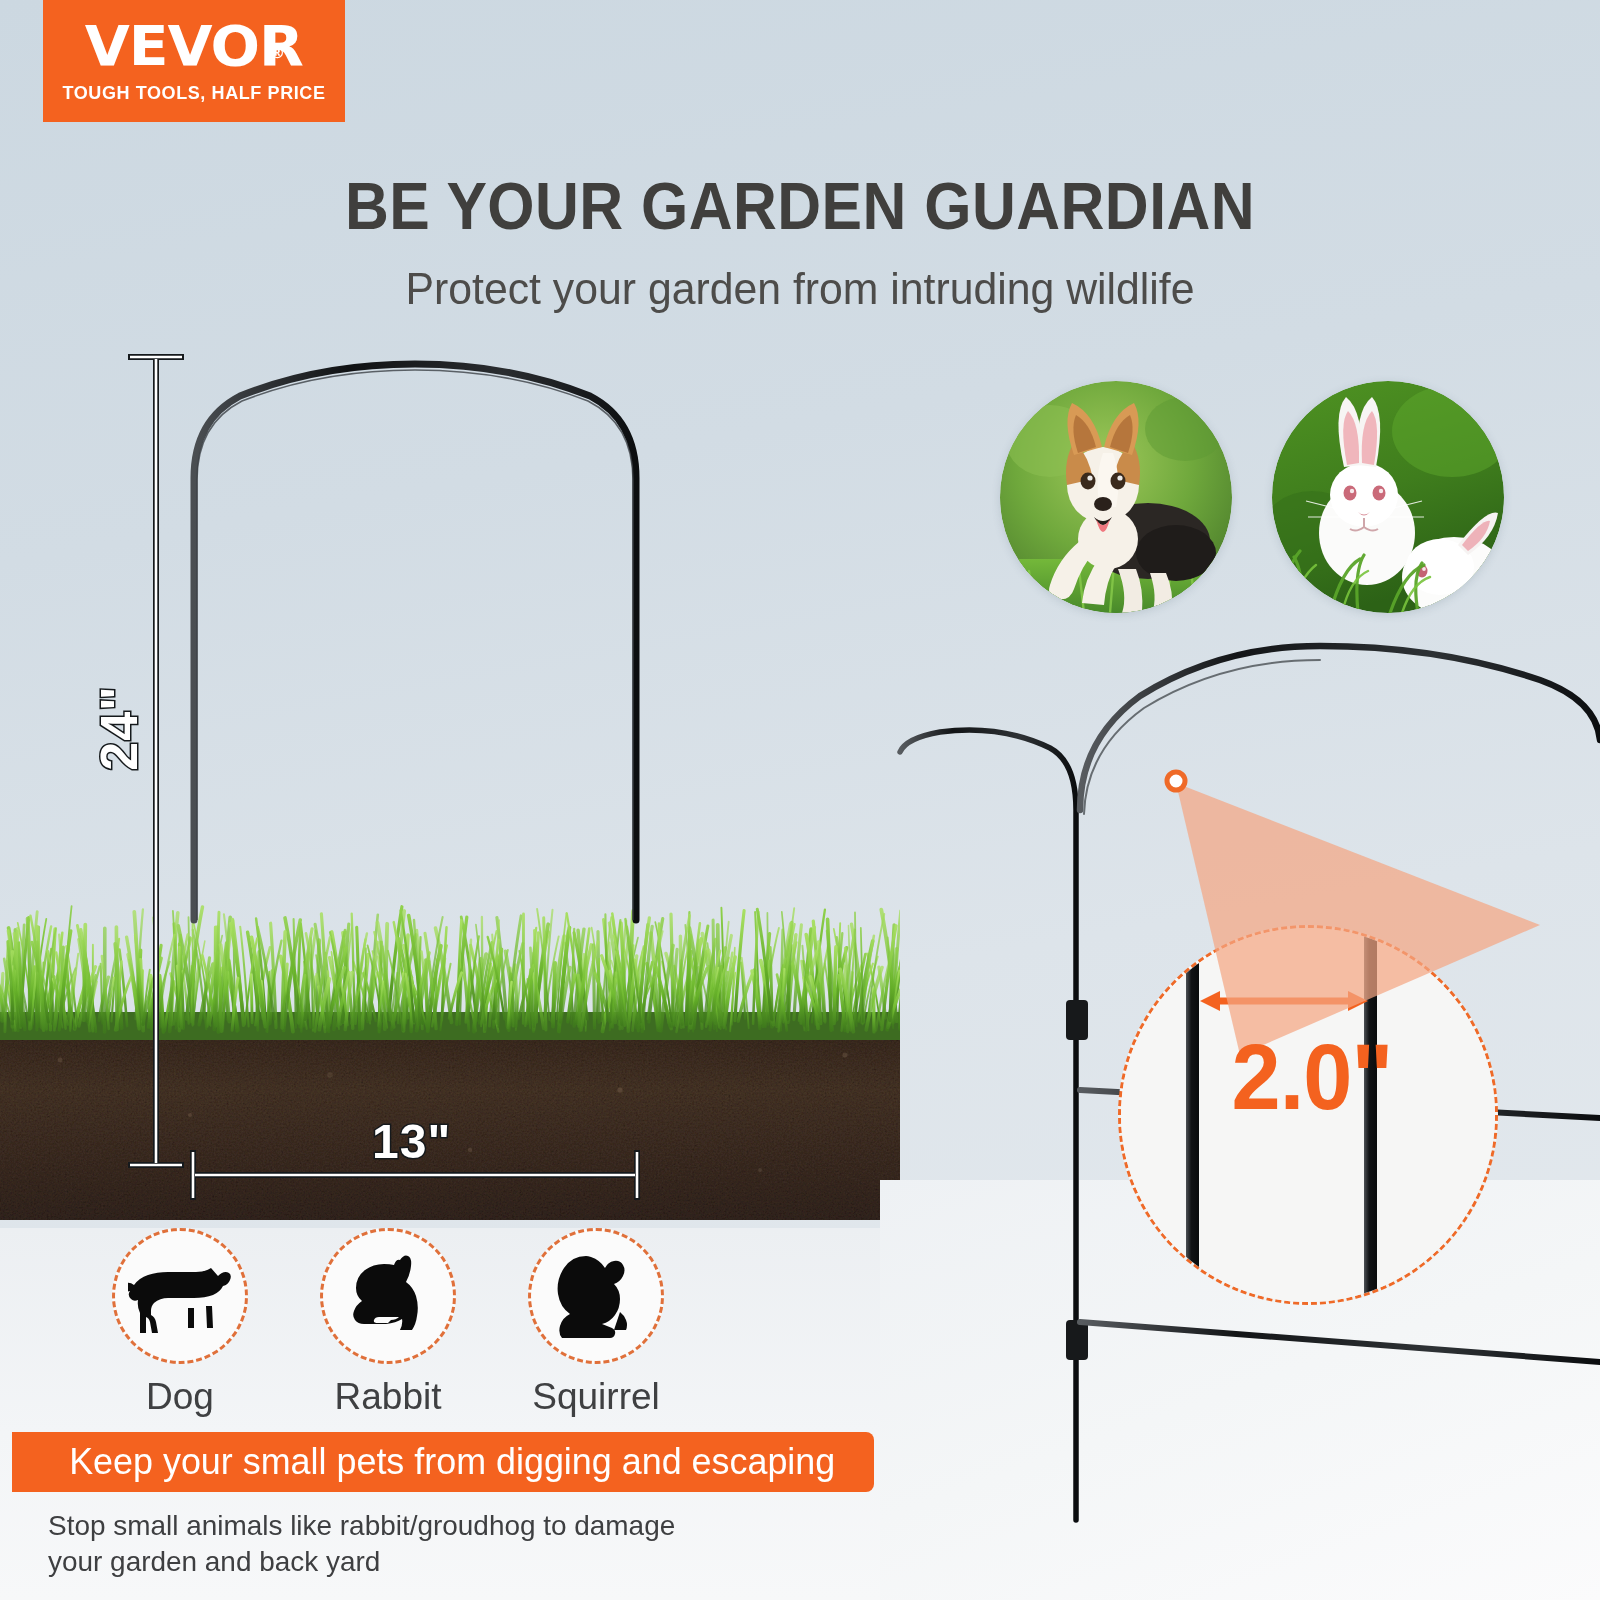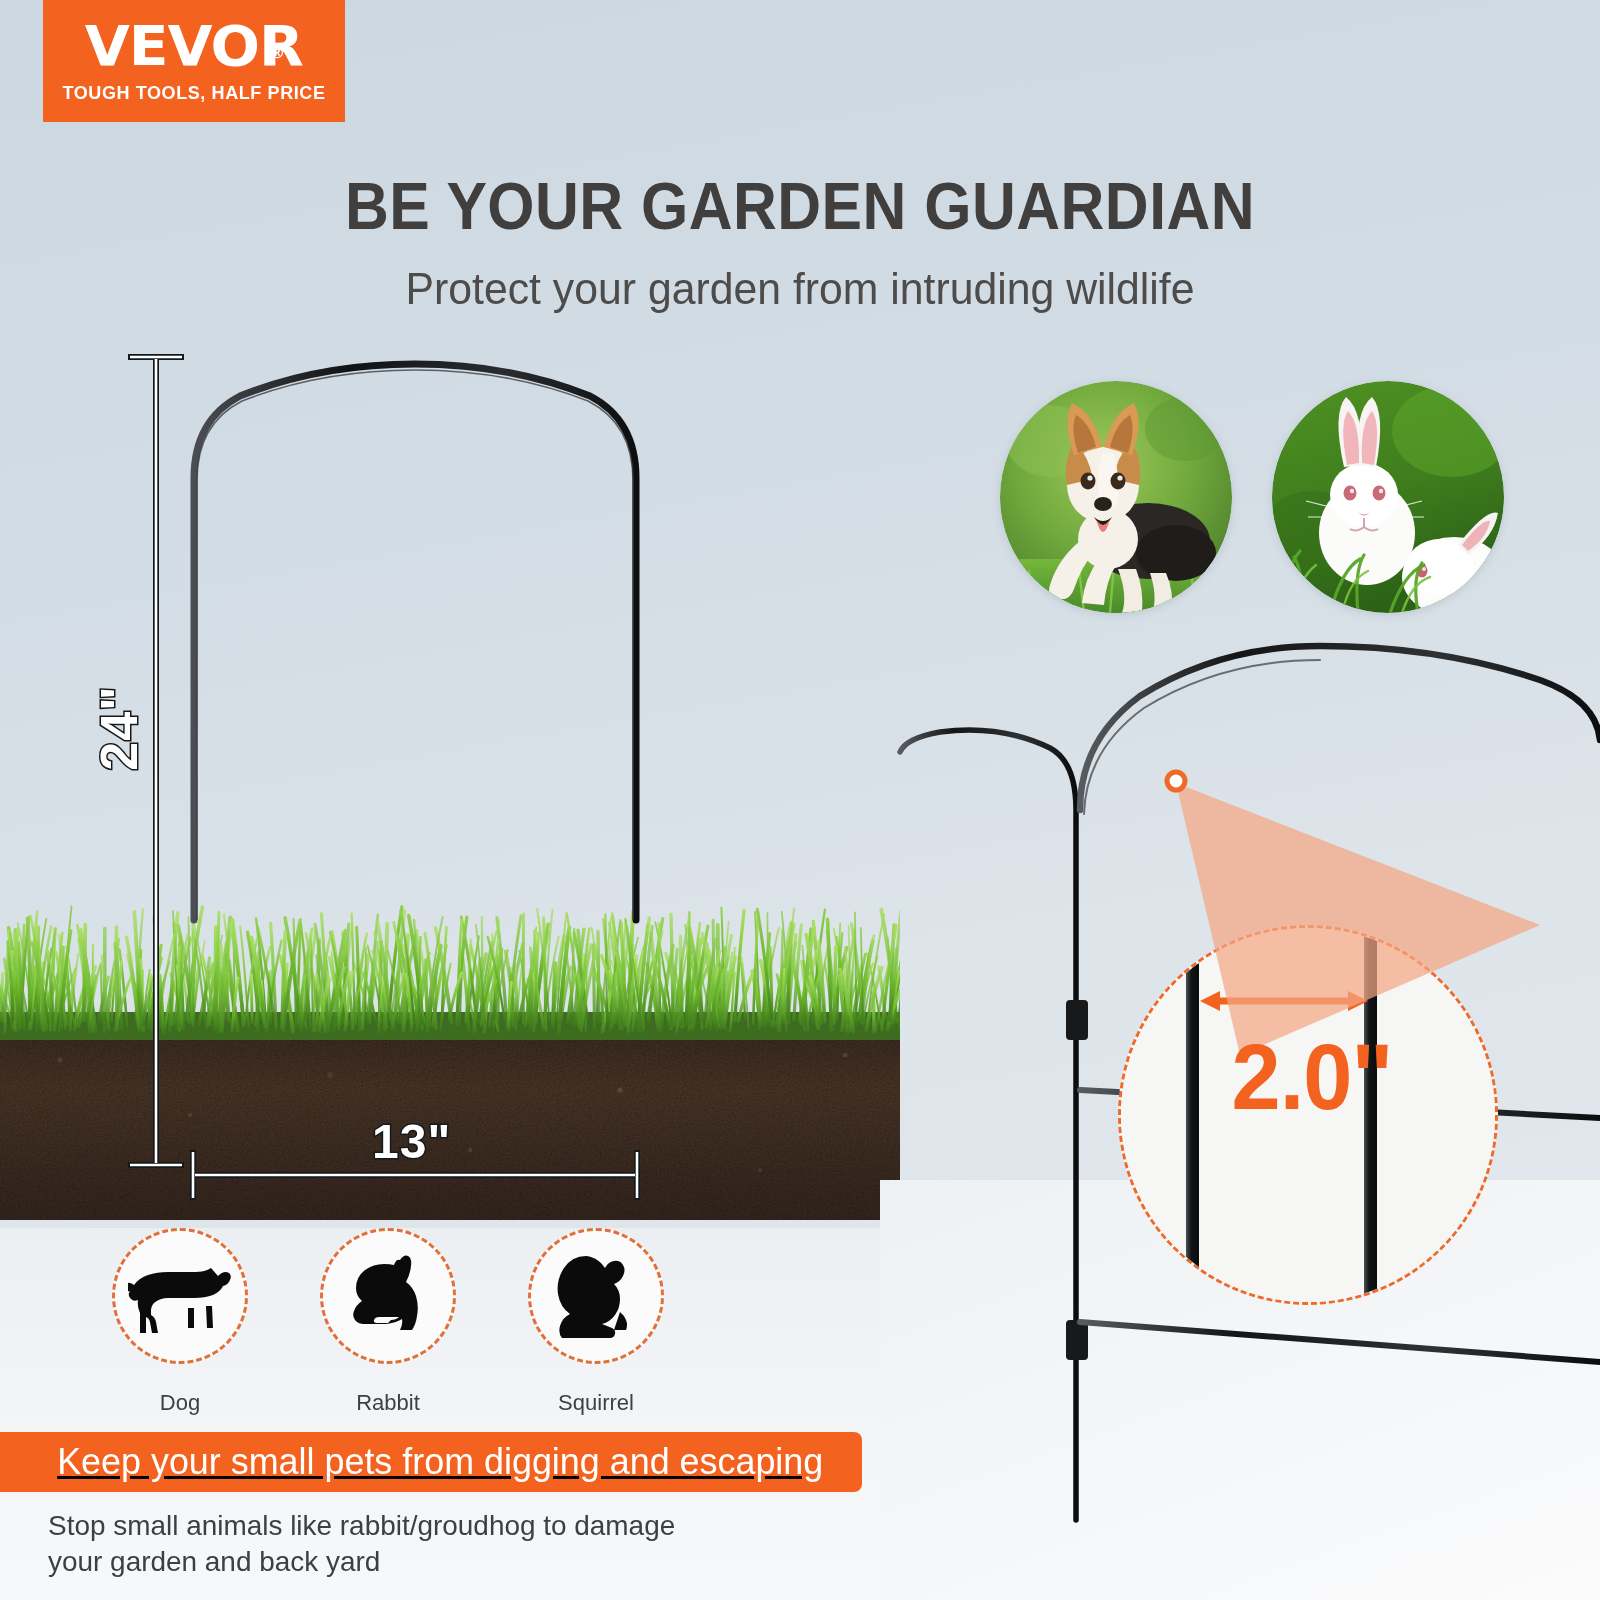--- a/index.html
+++ b/index.html
@@ -192,44 +192,43 @@
     width: 136px; height: 136px;
     margin: 0 auto;
     border-radius: 50%;
     background: #fbfbfb;
     border: 3px dashed #e0703a;
     display: flex;
     align-items: center;
     justify-content: center;
   }
   .animal-label {
-    margin-top: 26px;
-    font-size: 22px;
+    margin-top: 12px;
+    font-size: 37px;
     color: #3f4042;
     font-family: "Liberation Sans", sans-serif;
   }
 
   
   .bottom-panel {
     position: absolute;
     left: 0; top: 1228px;
     width: 880px; height: 372px;
     background: linear-gradient(180deg, #eceff2 0%, #f3f5f7 55%, #f7f8f9 100%);
     z-index: 1;
   }
   .banner {
     position: absolute;
-    left: 0; top: 1432px;
+    left: 12px; top: 1432px;
     width: 862px; height: 60px;
     background: #f4621f;
     border-radius: 0 8px 8px 0;
     display: flex;
     align-items: center;
     z-index: 3;
-    text-decoration: underline;
   }
   .banner-text {
     color: #ffffff;
     font-size: 37px;
     padding-left: 46px;
     transform: scaleX(0.97);
     font-family: "Liberation Sans", sans-serif;
     white-space: nowrap;
   }
   .body-text {

